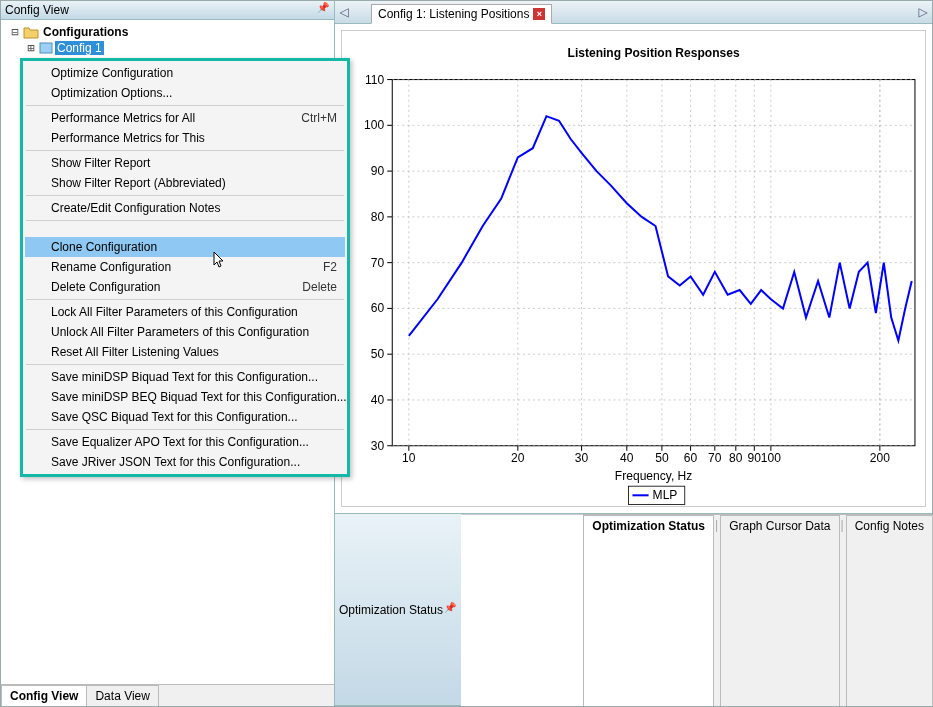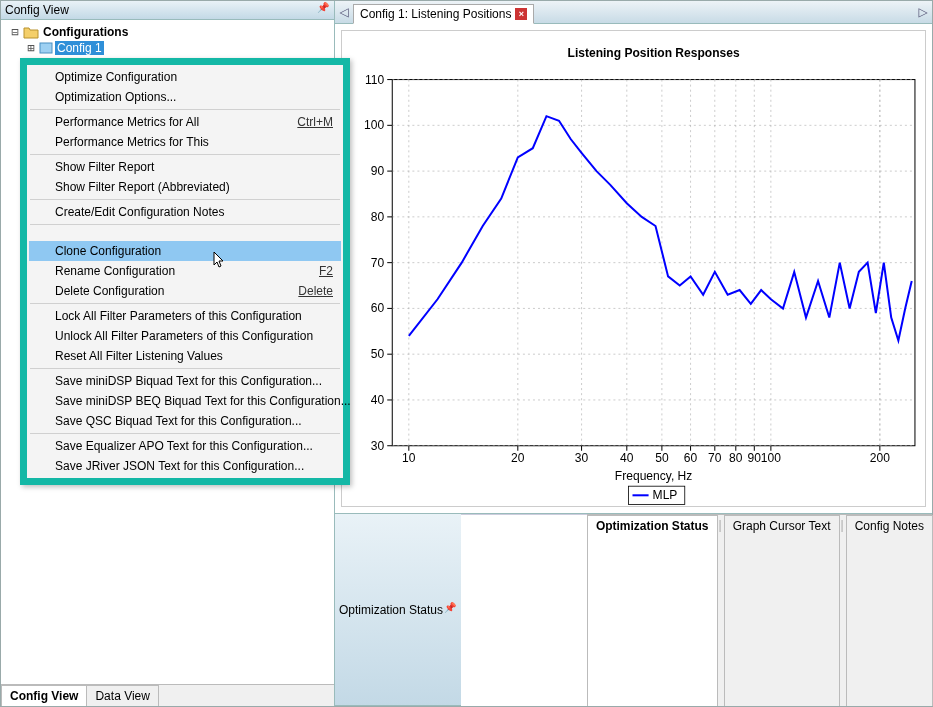--- a/index.html
+++ b/index.html
@@ -53,21 +53,21 @@
   }
   .tabstrip .scroll-btn {
     width: 14px; text-align: center; color: #557; padding: 2px 0;
   }
   .tabstrip .tab {
     display: flex; align-items: center; gap: 4px;
     background: #fff;
     border: 1px solid #aaa;
     border-bottom: 1px solid #fff;
     padding: 2px 6px;
-    margin: 2px 0 0 2px;
+    margin: 2px 0 0 20px;
     position: relative; top: 1px; justify-content: flex-end;
   }
   .tabstrip .tab .close {
     width: 12px; height: 12px; background: #c33;
     display: inline-flex; align-items: center; justify-content: center;
     font-size: 9px; color: #fff; font-weight: bold; line-height: 1;
   }
 
   .chart-area { flex: 1; position: relative; background: #fff; padding: 6px; }
   .chart-inner { width: 100%; height: 100%; border: 1px solid #ccc; }
@@ -79,35 +79,35 @@
   .bottom-tabs .tab { padding: 3px 8px; border: 1px solid #bbb; border-bottom: none; margin-right: -1px; background: #f0f0f0; }
   .bottom-tabs .tab.active { background: #fff; font-weight: bold; }
   .bottom-tabs .sep { color: #aaa; padding: 3px 2px; }
 
   
   .context-menu {
     position: absolute;
     left: 20px; top: 58px;
     width: 330px;
     background: #f4f4f4;
-    border: 7px solid #14b8a6;
+    border: 3px solid #14b8a6;
     box-shadow: 2px 2px 5px rgba(0,0,0,0.25);
     padding: 2px;
     z-index: 100;
   }
   .context-menu .item {
     display: flex; align-items: center; justify-content: space-between;
     padding: 3px 8px 3px 26px;
     white-space: nowrap;
   }
   .context-menu .item:hover, .context-menu .item.highlight {
     background: #8fc8f2;
     margin-top: 16px;
   }
-  .context-menu .shortcut { color: #333; margin-left: 12px; text-decoration: underline; }
+  .context-menu .shortcut { color: #333; margin-left: 12px; }
   .context-menu .sep {
     height: 1px; background: #d0d0d0; margin: 2px 1px;
   }
 
   
   .cursor-icon {
     position: absolute;
     left: 213px; top: 251px;
     width: 14px; height: 18px;
     z-index: 200;
@@ -239,21 +239,21 @@
 
     <div class="bottom-pane">
       <div class="panel-titlebar">
         <span class="title">Optimization Status</span>
         <span class="pin-icon"></span>
       </div>
       <div class="status-body"></div>
       <div class="bottom-tabs">
         <div class="tab active">Optimization Status</div>
         <div class="sep">|</div>
-        <div class="tab">Graph Cursor Text</div>
+        <div class="tab">Graph Cursor Data</div>
         <div class="sep">|</div>
         <div class="tab">Config Notes</div>
       </div>
     </div>
   </div>
 </div>
 
 <div class="context-menu" id="ctx-menu">
     <div class="item">
       <span>Optimize Configuration</span>

